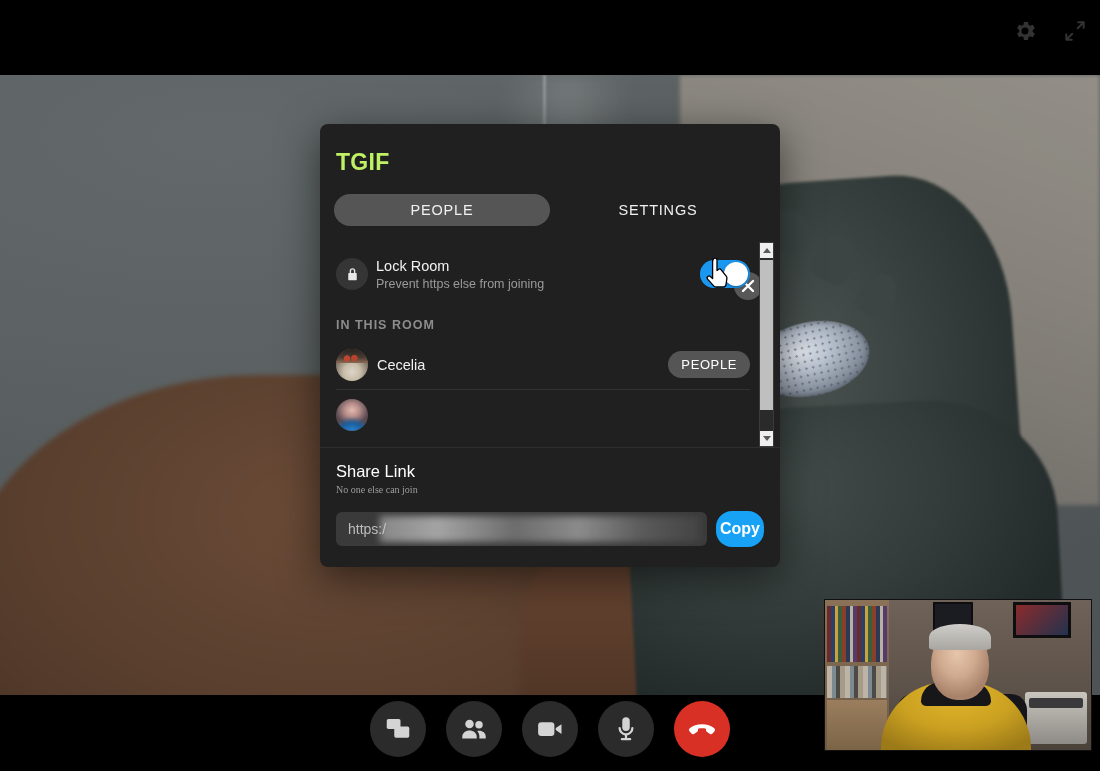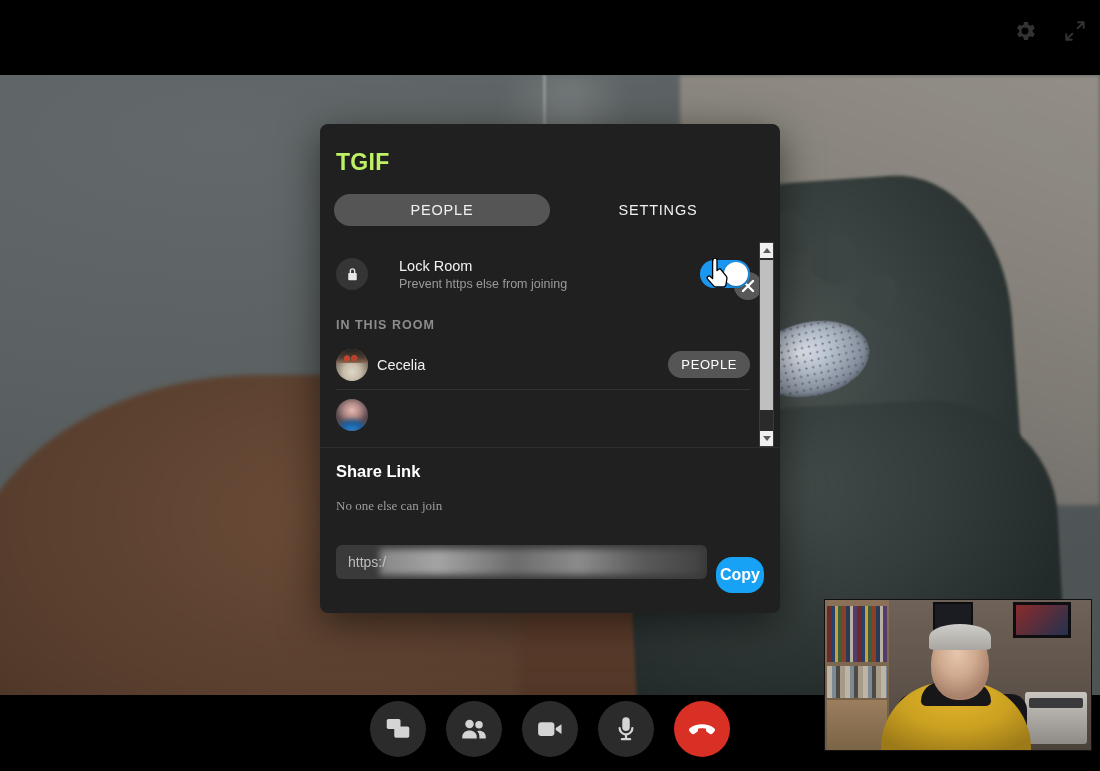--- a/index.html
+++ b/index.html
@@ -213,21 +213,21 @@
     overflow:hidden;
   }
   .scroll-inner { padding:0 30px 0 16px; }
 
   .lockrow { display:flex; align-items:center; padding:4px 0 0 0; height:60px; }
   .lock-ic {
     width:32px; height:32px; border-radius:50%; background:#353535;
     display:flex; align-items:center; justify-content:center; flex:0 0 32px;
   }
   .lock-ic svg { width:17px; height:17px; fill:#e8e8e8; }
-  .lock-text { margin-left:31px; flex:1; }
+  .lock-text { margin-left:8px; flex:1; }
   .lock-title { color:#f2f2f2; font-size:14.5px; }
   .lock-sub { color:#9a9a9a; font-size:12.5px; margin-top:3px; }
   .toggle {
     width:50px; height:28px; border-radius:16px; background:#1a97f0;
     position:relative; cursor:pointer; border:none; flex:0 0 50px;
   }
   .toggle .knob {
     position:absolute; right:2px; top:2px; width:24px; height:24px;
     border-radius:50%; background:#fff; box-shadow:0 1px 3px rgba(0,0,0,.4);
   }
@@ -286,23 +286,23 @@
     border-right:4px solid transparent;
   }
   .sbar .arrow.up i { border-bottom:5px solid #5a5a5a; }
   .sbar .arrow.dn i { border-top:5px solid #5a5a5a; }
   .sbar .thumb {
     position:absolute; left:0; top:17px; width:13px; height:150px;
     background:#bfbfbf; cursor:pointer;
   }
 
   .sharebox { padding:14px 16px 20px 16px; border-top:1px solid #2e2e2e; }
-  .share-title { color:#fff; font-size:16.5px; font-weight:bold; }
+  .share-title { color:#fff; font-size:16.5px; font-weight:normal; }
   .share-sub {
-    color:#9d9d9d; font-size:13px; margin-top:17px;
+    color:#9d9d9d; font-size:10px; margin-top:3px;
     font-family:"Liberation Serif", serif;
   }
   .share-row { display:flex; align-items:center; gap:9px; margin-top:16px; }
   .share-input {
     flex:1; height:34px; border-radius:6px; background:#3a3a3a;
     border:none; color:#bdbdbd; font-size:14px; padding:0 12px;
     position:relative; overflow:hidden; display:flex; align-items:center;
     font-family:"Liberation Sans", sans-serif;
   }
   .blurred-url {
@@ -310,21 +310,20 @@
     background:linear-gradient(90deg,
       rgba(200,200,200,.55) 0%, rgba(235,235,235,.6) 18%, rgba(170,170,170,.45) 42%,
       rgba(220,220,220,.5) 62%, rgba(150,150,150,.35) 82%, rgba(120,120,120,.15) 100%);
     filter:blur(3.5px);
   }
   .copy-btn {
     background:#17a2f5; color:#fff; border:none; cursor:pointer;
     padding:0 4px; height:36px; border-radius:16px;
     font-size:16px; font-weight:bold;
     font-family:"Liberation Sans", sans-serif;
-    margin-top:27px;
   }
 
   
   .cursor { position:absolute; left:705px; top:258px; width:26px; height:32px; z-index:60; pointer-events:none; }
 </style>
 </head>
 <body>
 
 <div id="app">
 

